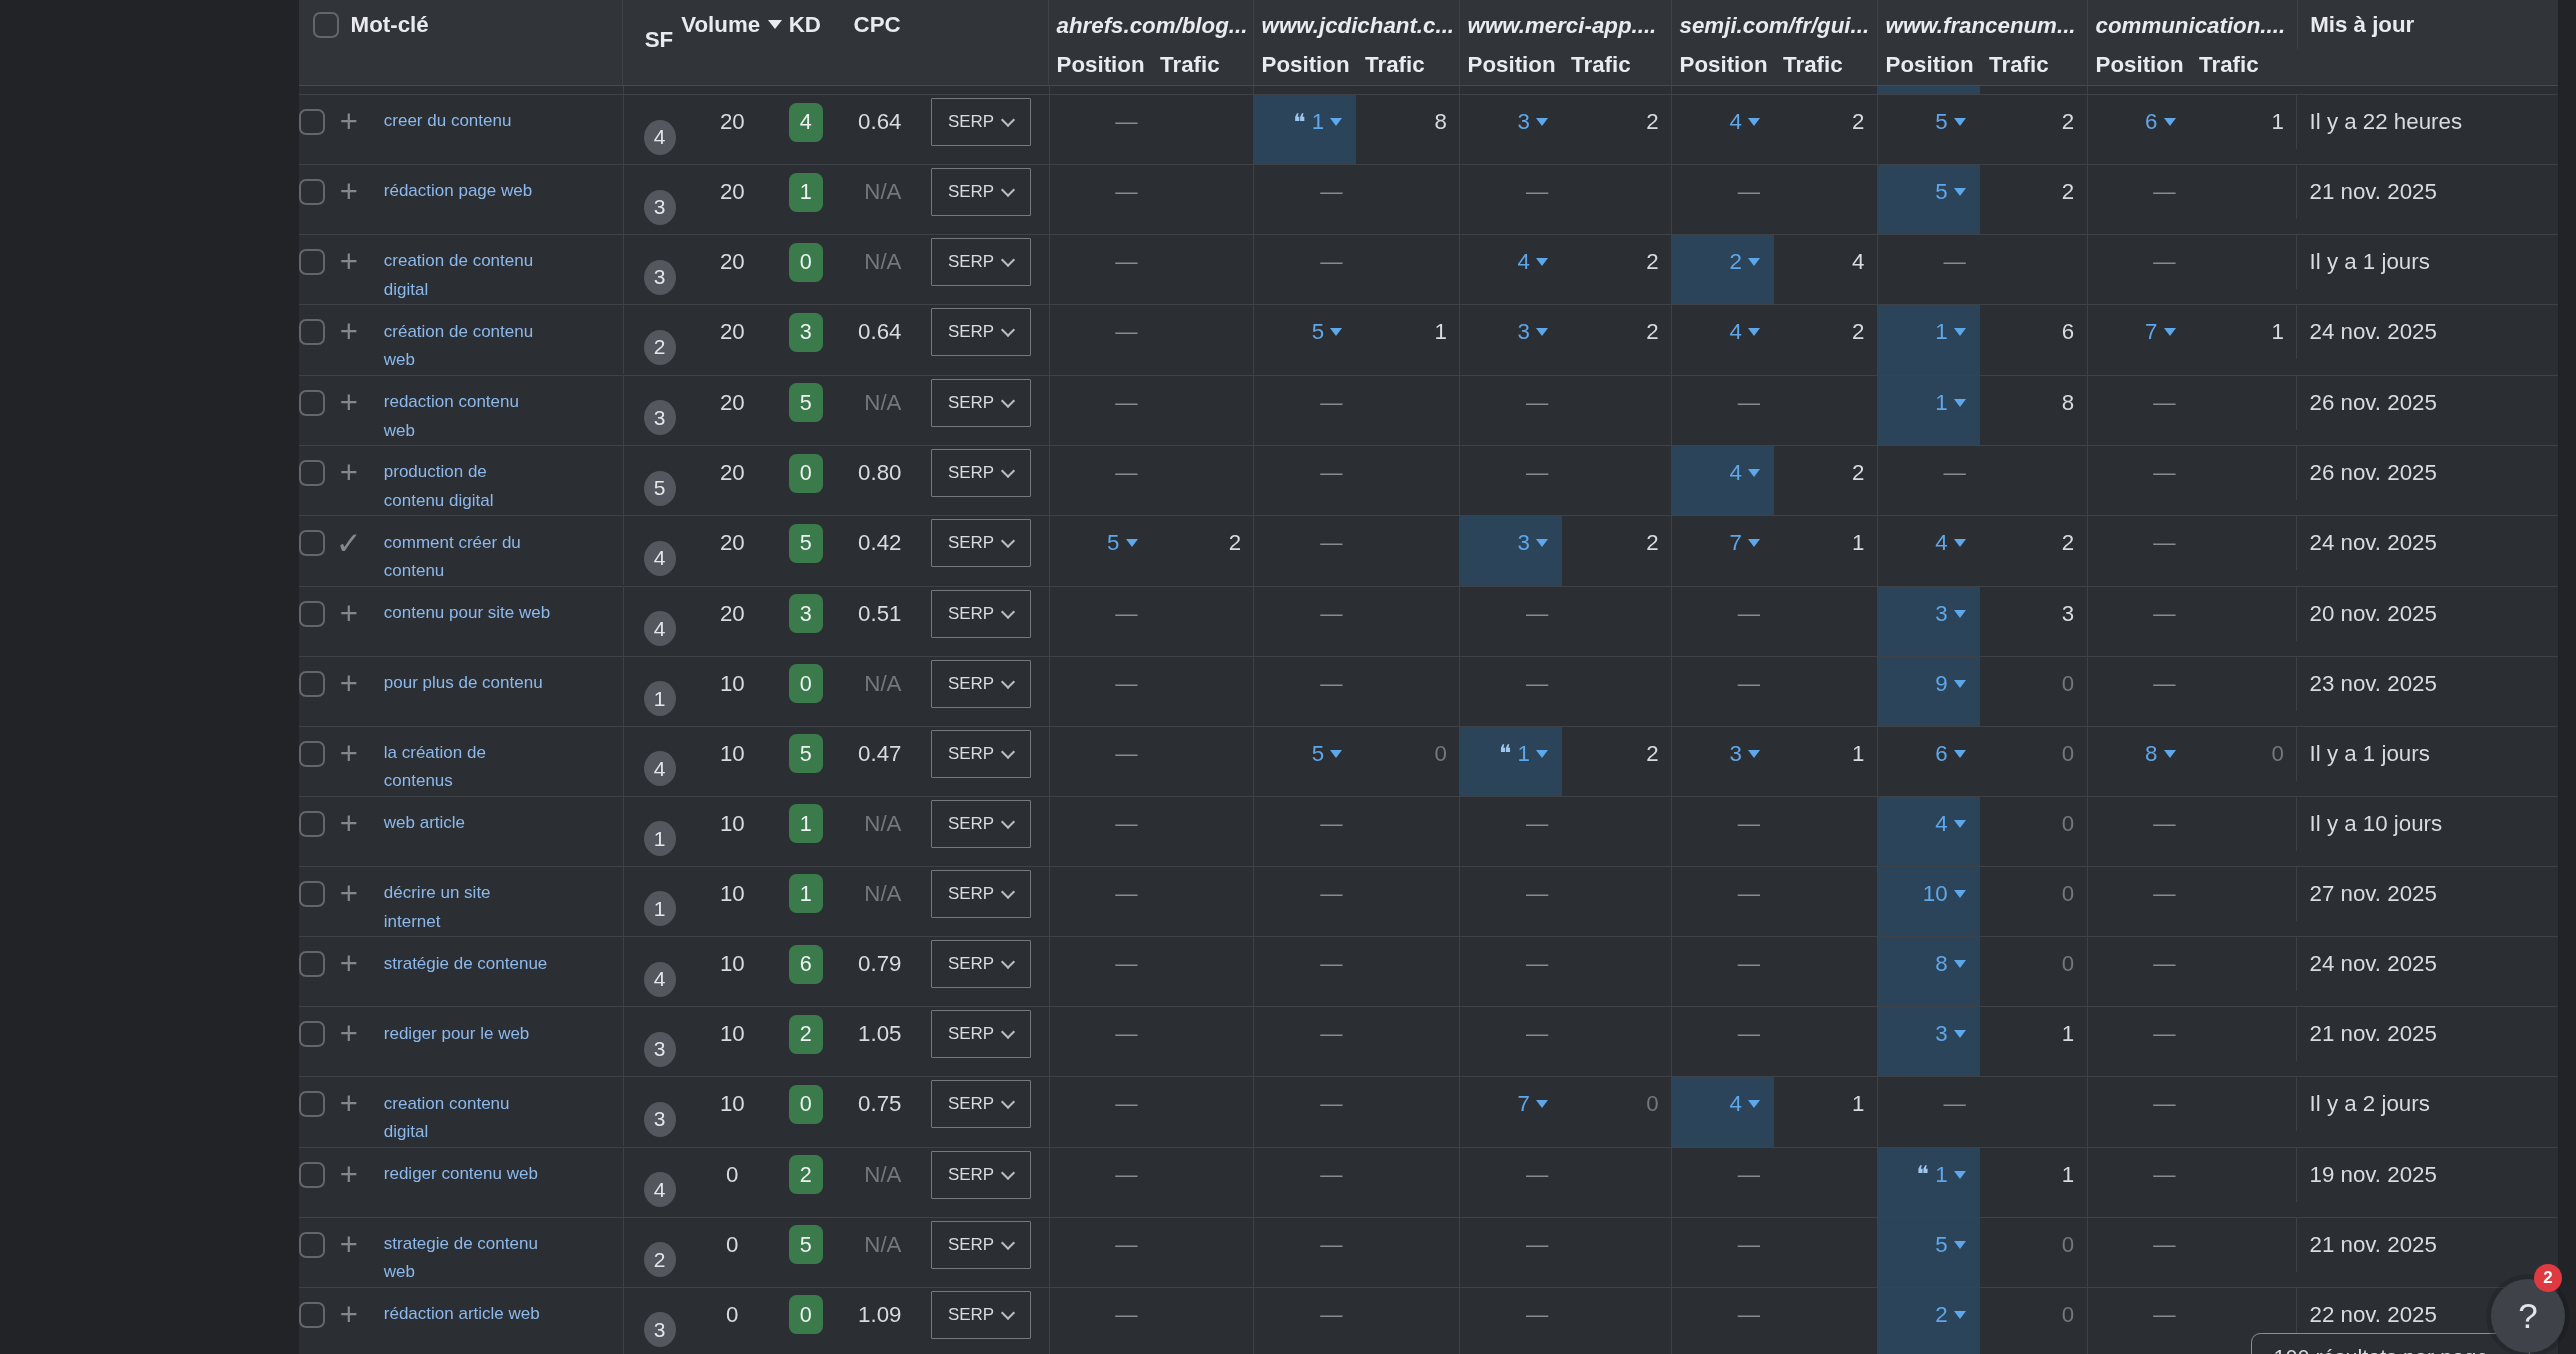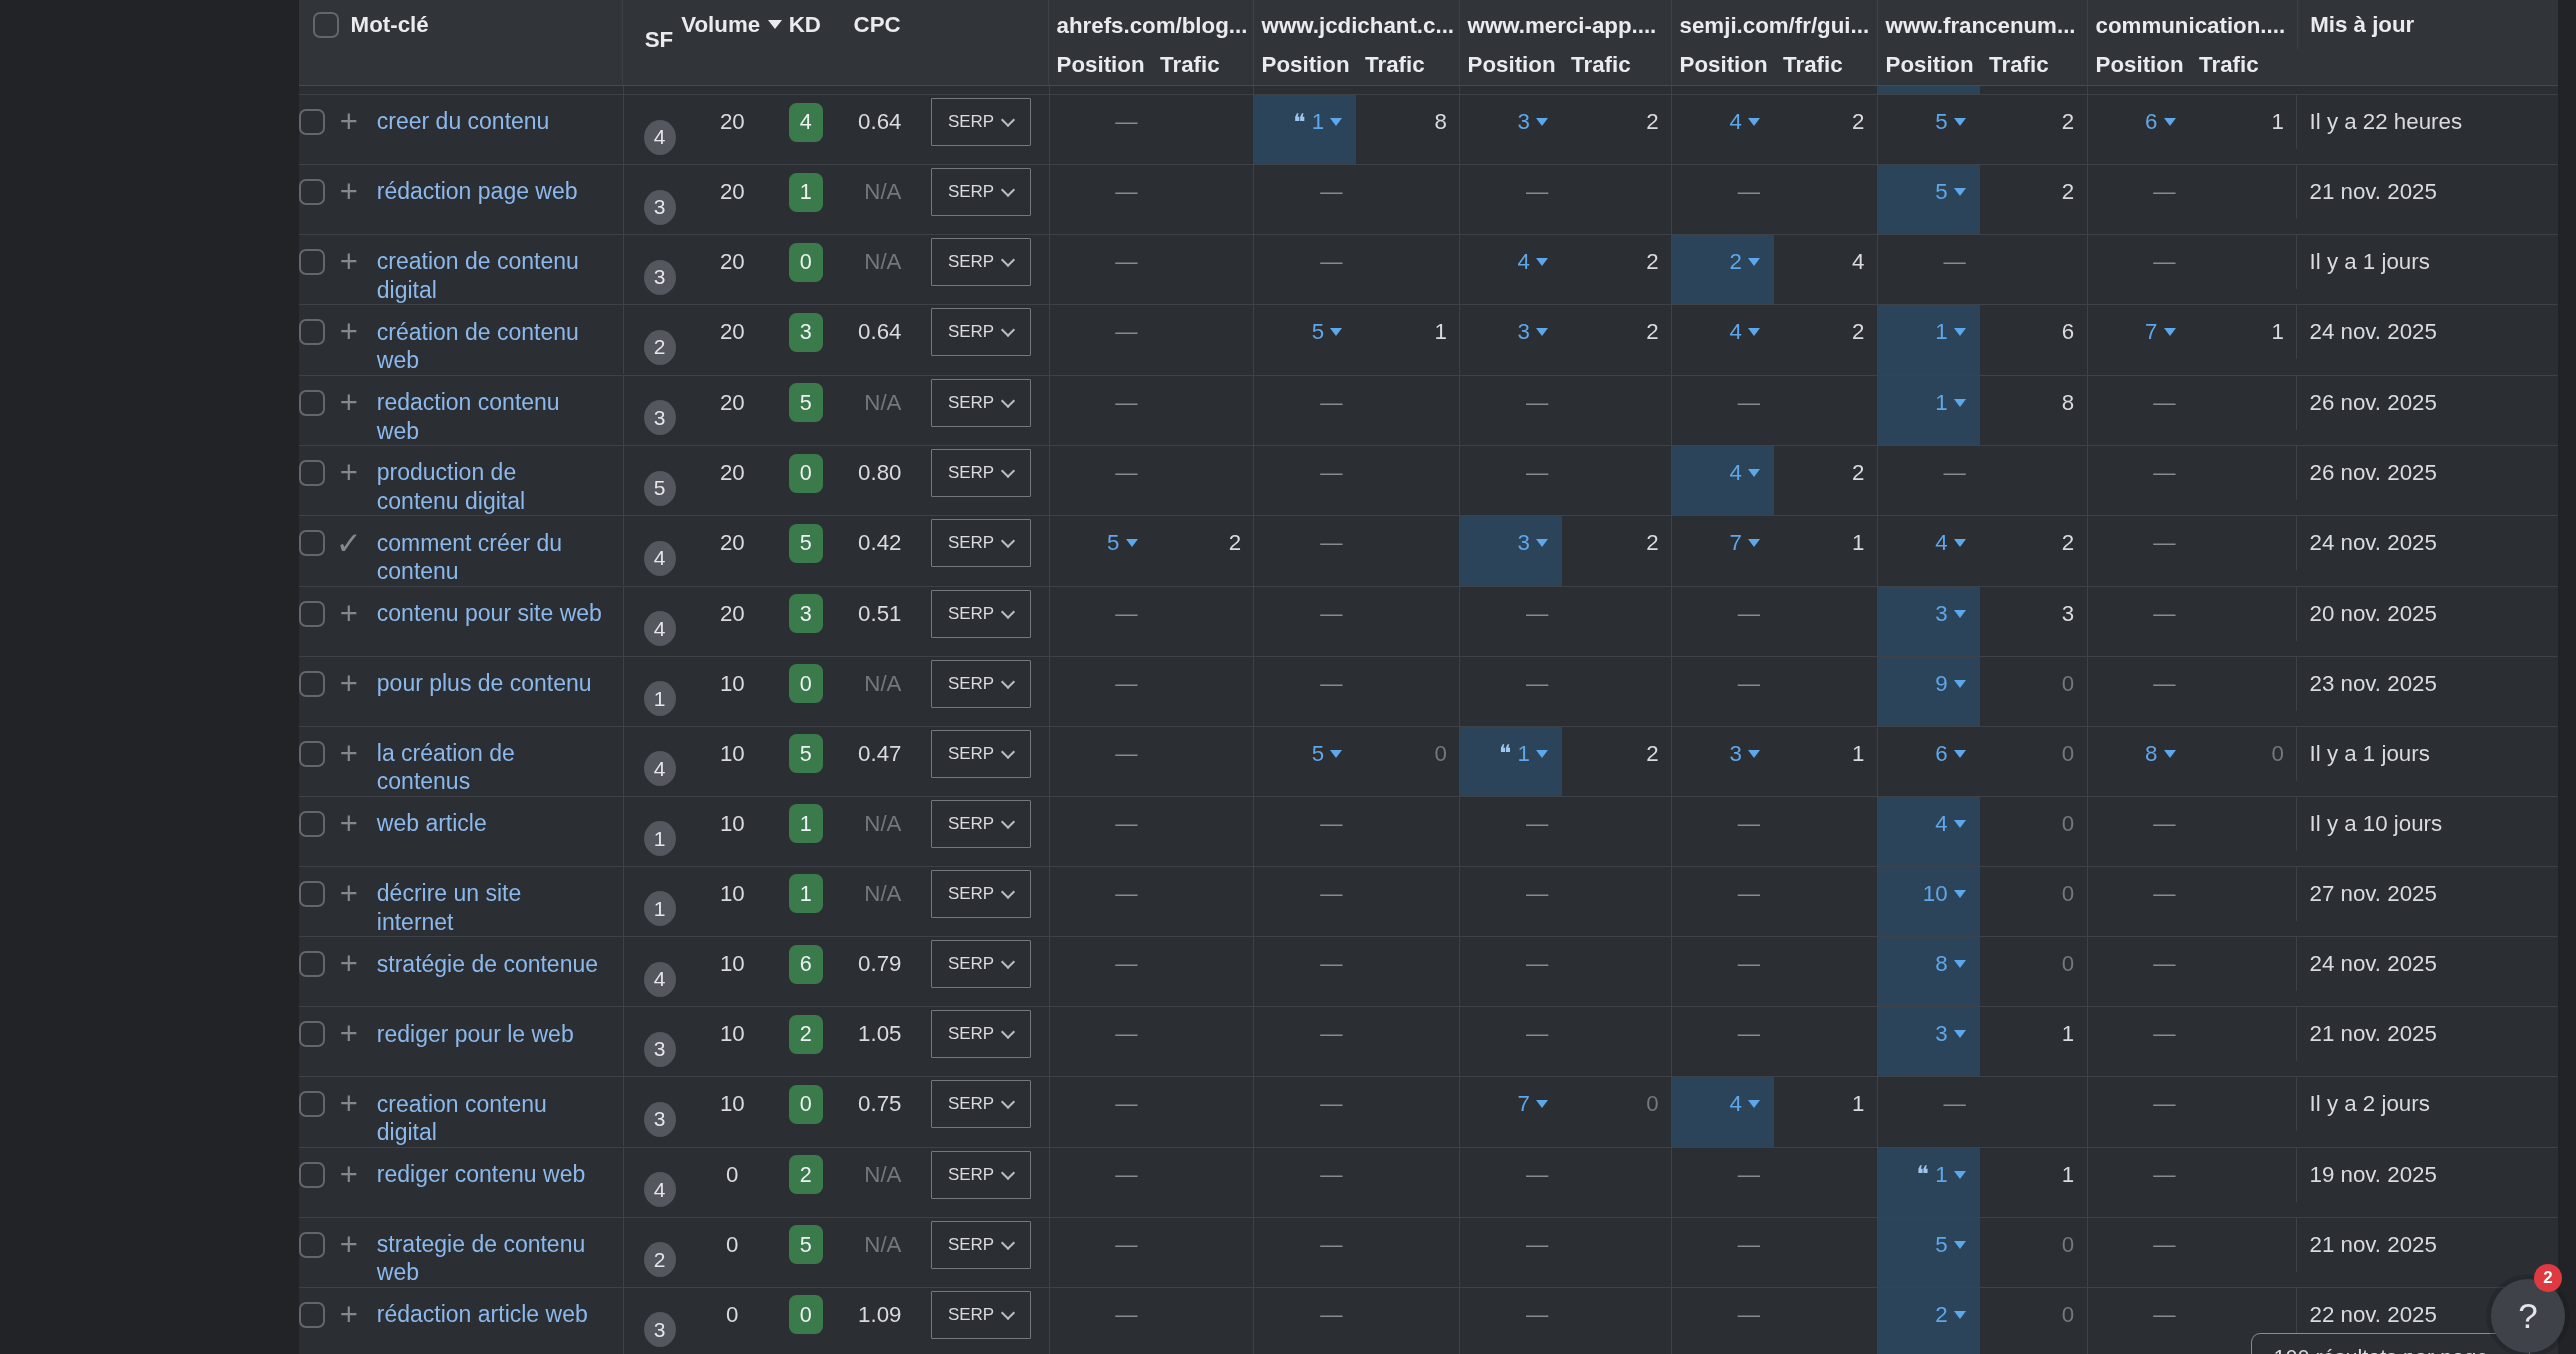--- a/index.html
+++ b/index.html
@@ -28,33 +28,33 @@
   .subtraf{flex:1;align-self:stretch;}
 
   
   .thead{background:var(--header-bg);display:flex;height:86px;border-bottom:0.8px solid #474a4f;font-weight:bold;color:var(--txt-bold);}
   .hband{height:49px;display:flex;align-items:center;}
   .thead .c-kw{display:flex;}
   .hcheck{margin-left:14px;}
   .h-kw-label{margin-left:11.6px;}
   .grp{display:flex;border-left:0.8px solid var(--border);}
   .site-h{display:flex;flex-direction:column;border-left:0.8px solid var(--border);}
-  .site-h .name{height:45px;display:flex;align-items:flex-end;padding:0 0 4.6px 7.7px;white-space:nowrap;overflow:hidden;}
+  .site-h .name{height:45px;display:flex;align-items:flex-end;padding:0 0 4.6px 7.7px;white-space:nowrap;overflow:hidden;font-style:italic;}
   .site-h .subs{height:42px;display:flex;}
   .site-h .subs .p{width:102px;padding-left:7.7px;display:flex;align-items:center;}
   .site-h .subs .t{flex:1;padding-left:9.2px;display:flex;align-items:center;}
   .sort-tri{display:inline-block;width:0;height:0;border-left:7px solid transparent;border-right:7px solid transparent;border-top:9.2px solid var(--txt-bold);margin-left:7.7px;}
 
   
   .row{display:flex;background:var(--table-bg);border-bottom:0.8px solid var(--border);align-items:flex-start;}
   .band{height:54px;display:flex;align-items:center;}
   .row .c-kw{display:flex;align-items:flex-start;}
   .cb{width:26px;height:26px;border:2.3px solid #63676d;border-radius:7px;background:transparent;flex:0 0 auto;}
   .kw-icon{width:26px;text-align:center;color:#84888e;font-size:31px;margin-left:10.8px;flex:0 0 auto;}
-  .kw-link{color:var(--link);line-height:28.5px;white-space:pre-line;padding-top:12.3px;margin-left:15px;font-size:23px;text-decoration:none;}
+  .kw-link{color:var(--link);line-height:28.5px;white-space:pre-line;padding-top:12.3px;margin-left:22px;font-size:17px;text-decoration:none;}
   .row .c-kw .band{height:54px;}
   .sf-badge{width:32px;height:35px;border-radius:50%;background:var(--gray-badge);color:#e4e6e9;display:flex;align-items:center;justify-content:center;font-size:21px;}
   .kd-badge{width:34px;height:39px;border-radius:7.7px;background:var(--green);color:#eef1f3;display:flex;align-items:center;justify-content:center;font-size:21.6px;}
   .na{color:var(--dim);}
   .serp-btn{height:48px;width:100px;border:1.5px solid #75797f;border-radius:1px;background:transparent;color:var(--txt);font-size:17px;font-family:inherit;display:flex;align-items:center;justify-content:center;cursor:pointer;}
   .chev{display:inline-block;width:10px;height:10px;border-right:2.3px solid #b9bcc0;border-bottom:2.3px solid #b9bcc0;transform:rotate(45deg) translate(-1.5px,-1.5px);margin-left:9.2px;}
   .subpos .band{justify-content:flex-end;padding-right:14px;width:100%;}
   .subtraf .band{justify-content:flex-end;padding-right:12.3px;width:100%;}
   .subpos.hl{background:var(--hl);}
   .pos-link{color:var(--pos);display:flex;align-items:center;text-decoration:none;cursor:pointer;}

